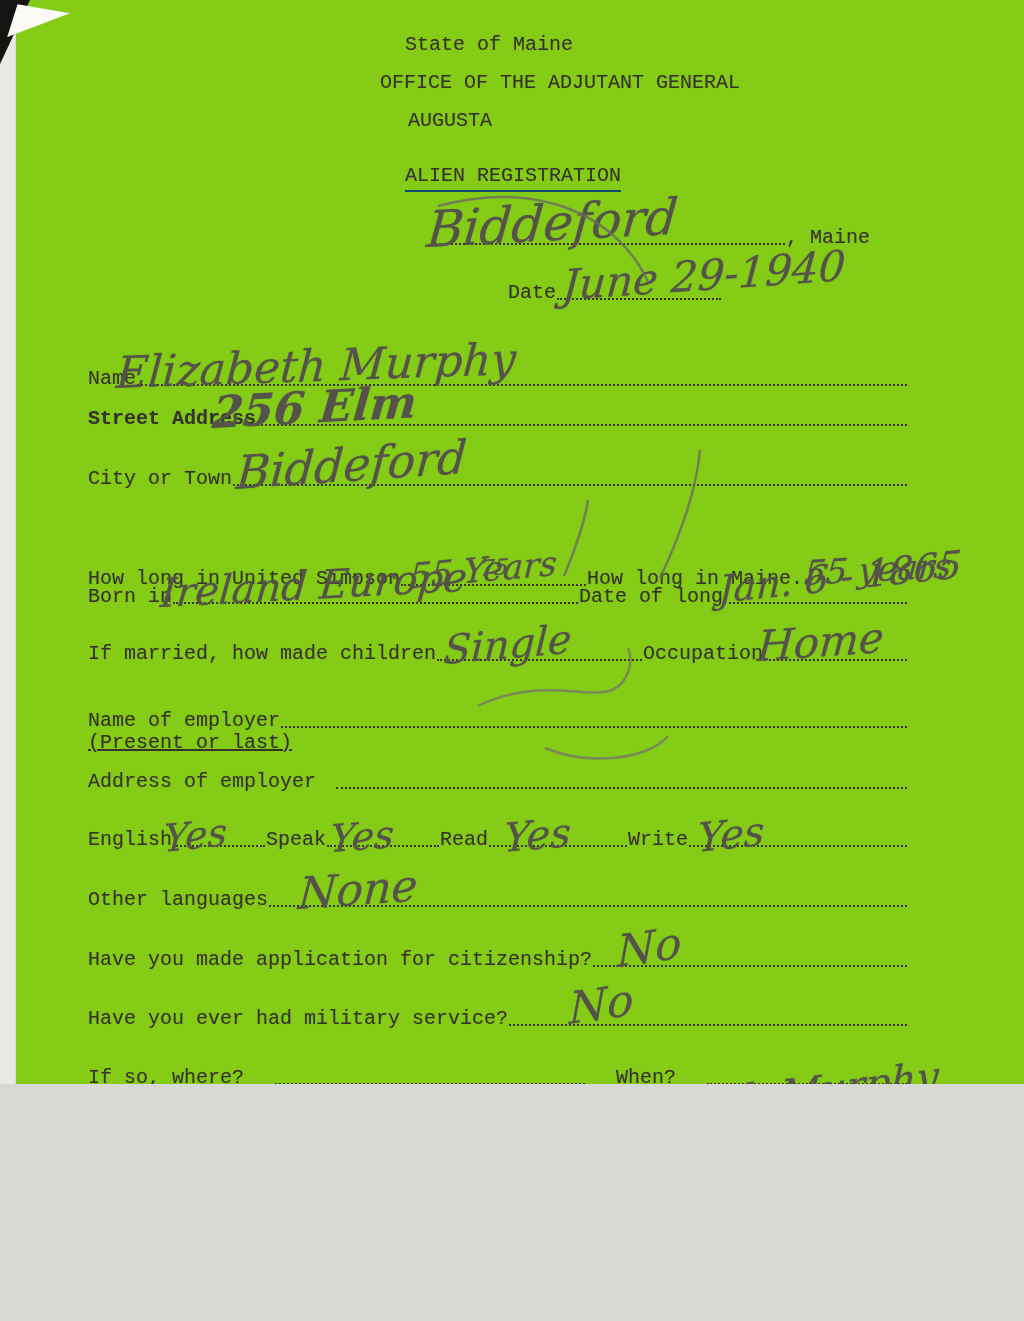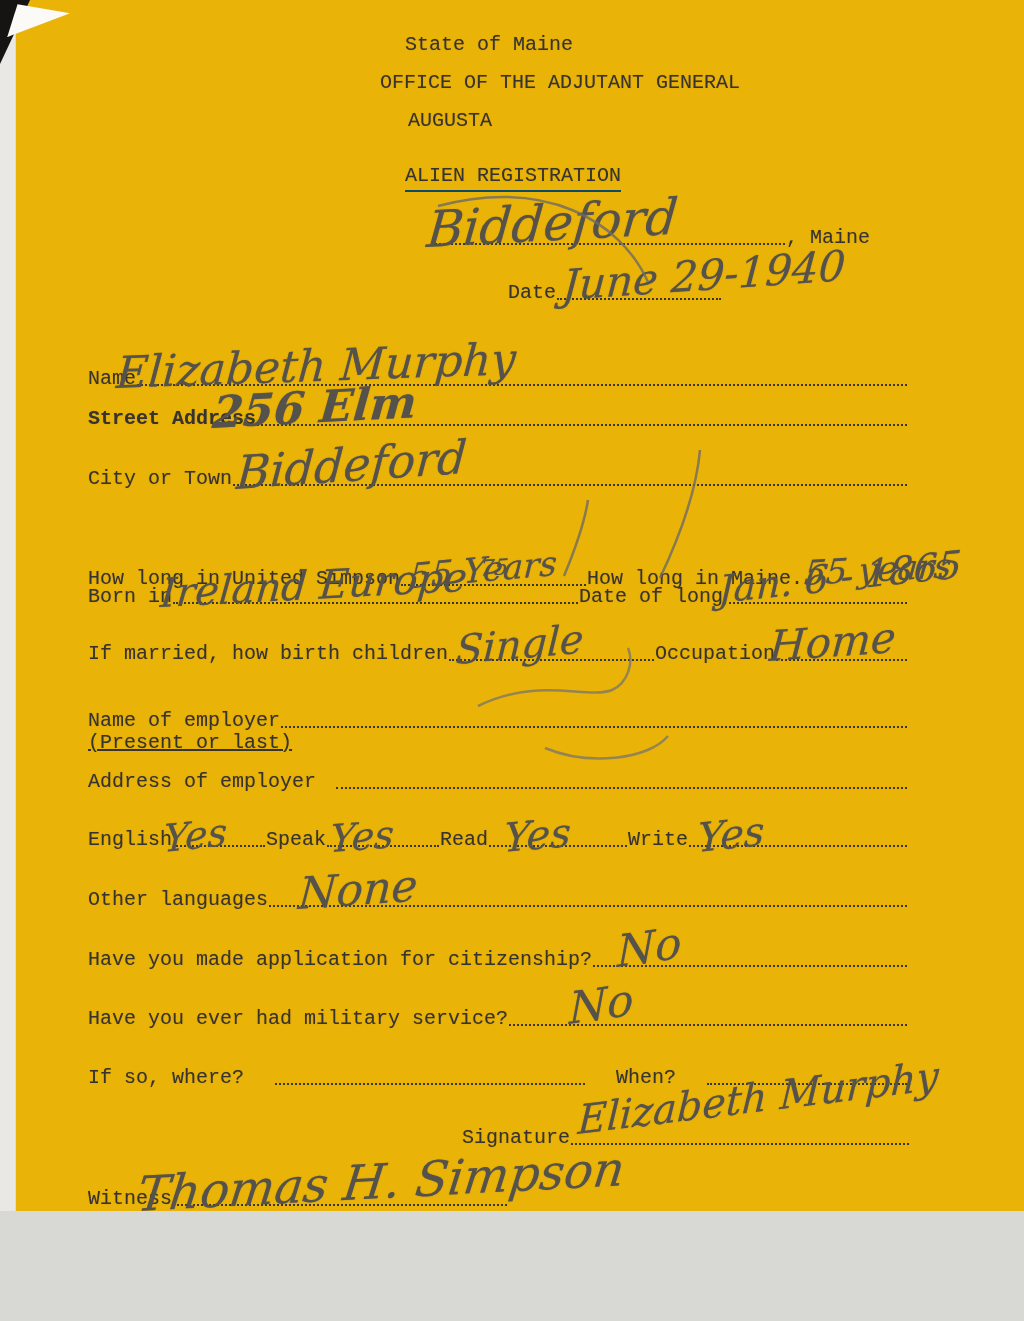--- a/index.html
+++ b/index.html
@@ -1,18 +1,18 @@
 <!DOCTYPE html>
 <html><head>
 <meta charset="utf-8">
 <style>
   html,body { margin:0; padding:0; background:#d8d8d5; }
   .page {
-    position:relative; width:1024px; height:1211px;
-    background:#eab308;
+    position:relative; width:1024px; height:1084px;
+    background:#84cc16;
     font-family:"Liberation Mono", monospace;
     font-size:20px; color:#37332e;
     overflow:hidden;
     text-shadow:0 0 1px rgba(70,64,56,.35);
   }
   .edge-strip { position:absolute; left:0; top:0; width:15px; height:100%;
     background:#e9e8e4; border-right:1px solid #dddcd7; }
   .corner-black { position:absolute; left:0; top:0; width:30px; height:64px;
     background:#151412; clip-path:polygon(0 0,100% 0,0 100%); }
   .corner-fold { position:absolute; left:6px; top:3px; width:64px; height:34px;
@@ -112,21 +112,21 @@
     <span class="leader" style="flex:0 0 405px;">
       <span class="hw" style="font-size:40px; left:-14px; bottom:-10px; transform:rotate(-3deg) skewX(-8deg);"><span>Ireland Europe</span> <sup>75</sup></span>
     </span>
     <span class="lbl">Date of long</span>
     <span class="leader">
       <span class="hw" style="font-size:38px; left:-6px; bottom:-6px; transform:rotate(-6deg) skewX(-8deg);">Jan. 6 - 1865</span>
     </span>
   </div>
 
   <div class="line w-main" style="left:88px; top:642px;">
-    <span class="lbl">If married, how birth children</span>
+    <span class="lbl">If married, how made children</span>
     <span class="leader" style="flex:0 0 205px;">
       <span class="hw" style="font-size:40px; left:6px; bottom:-10px; transform:rotate(-5deg) skewX(-8deg);">Single</span>
     </span>
     <span class="lbl">Occupation</span>
     <span class="leader">
       <span class="hw" style="font-size:42px; left:-8px; bottom:-8px; transform:rotate(-4deg) skewX(-8deg);">Home</span>
     </span>
   </div>
 
   <div class="line w-main" style="left:88px; top:709px;">

